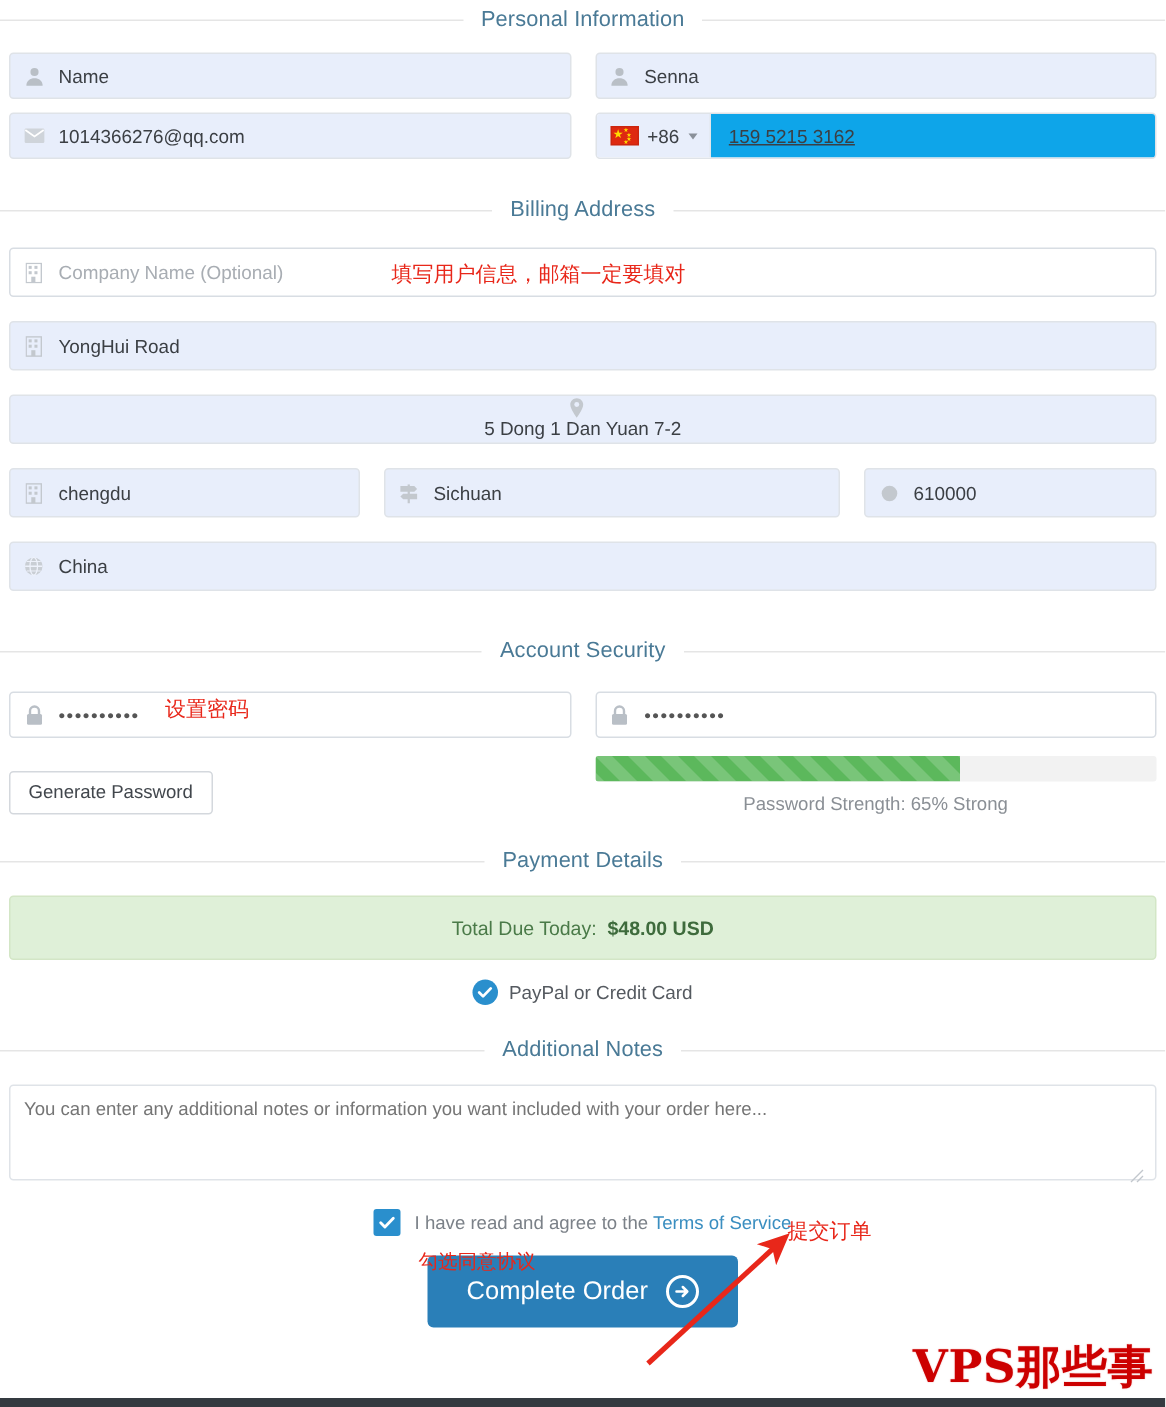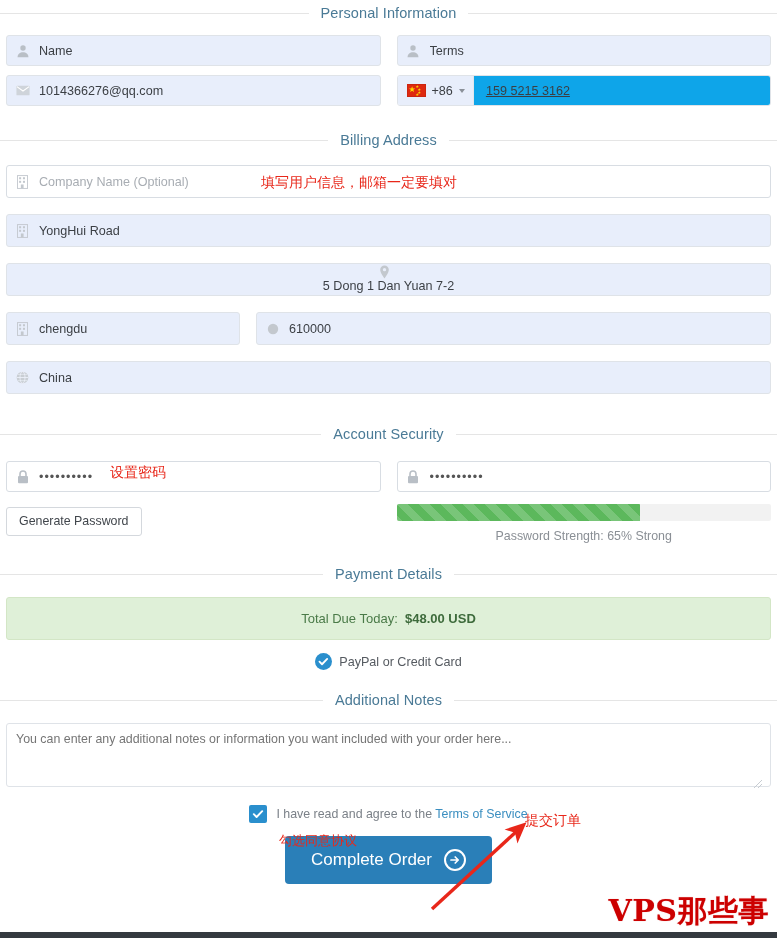--- a/index.html
+++ b/index.html
@@ -334,21 +334,21 @@
         </div>
       </div>
       <div class="col">
         <div class="field">
           <span class="ico">
             <svg width="14" height="14" viewBox="0 0 16 16">
                 <circle cx="8" cy="4.6" r="3.1" fill="#b9bfc6"></circle>
                 <path d="M1.8 15c0-3.6 2.8-5.6 6.2-5.6s6.2 2 6.2 5.6z" fill="#b9bfc6"></path>
               </svg>
           </span>
-          <span class="val">Terms</span>
+          <span class="val">Senna</span>
         </div>
       </div>
     </div>
 
     <div class="row" style="margin-bottom:0;">
       <div class="col">
         <div class="field">
           <span class="ico">
             <svg width="14" height="11" viewBox="0 0 16 12">
                 <rect x="0.5" y="0.5" width="15" height="11" rx="1" fill="#cfd4da"></rect>
@@ -440,20 +440,32 @@
                 <rect x="2.3" y="2.3" width="2.2" height="2.2" fill="#c3c8ce"></rect>
                 <rect x="6.5" y="2.3" width="2.2" height="2.2" fill="#c3c8ce"></rect>
                 <rect x="2.3" y="6.2" width="2.2" height="2.2" fill="#c3c8ce"></rect>
                 <rect x="6.5" y="6.2" width="2.2" height="2.2" fill="#c3c8ce"></rect>
                 <rect x="4.2" y="10.2" width="3" height="4.3" fill="#c3c8ce"></rect>
               </svg>
           </span>
           <span class="val">chengdu</span>
         </div>
       </div>
+      <div class="col-3b">
+        <div class="field" style="height:33px;">
+          <span class="ico">
+            <svg width="13" height="14" viewBox="0 0 14 15">
+                <rect x="6.2" y="1" width="1.6" height="13.5" fill="#c3c8ce"></rect>
+                <path d="M1 2.2h10l2 2-2 2H1z" fill="#c3c8ce"></path>
+                <path d="M13 7.6H3l-2 2 2 2h10z" fill="#c3c8ce"></path>
+              </svg>
+          </span>
+          <span class="val">Sichuan</span>
+        </div>
+      </div>
       <div class="col-3c">
         <div class="field" style="height:33px;">
           <span class="ico">
             <svg width="12" height="12" viewBox="0 0 12 12">
                 <circle cx="6" cy="6" r="5.2" fill="#c3c8ce"></circle>
               </svg>
           </span>
           <span class="val">610000</span>
         </div>
       </div>
@@ -499,21 +511,21 @@
             <svg width="12" height="14" viewBox="0 0 12 14">
                 <path d="M3 6V4a3 3 0 016 0v2" fill="none" stroke="#b9bfc6" stroke-width="1.6"></path>
                 <rect x="1" y="6" width="10" height="7.2" rx="1" fill="#b9bfc6"></rect>
               </svg>
           </span>
           <span class="val" style="letter-spacing:1px;color:#555;">••••••••••</span>
         </div>
       </div>
     </div>
 
-    <div class="row" style="margin-bottom:0;align-items:center;">
+    <div class="row" style="margin-bottom:0;align-items:flex-end;">
       <div class="col">
         <button class="gen-btn">Generate Password</button>
       </div>
       <div class="col strength-wrap">
         <div class="bar-track">
           <div class="bar-fill" id="strength-fill" style="width: 65%; background-color: rgb(92, 184, 92);"></div>
         </div>
         <div class="strength-txt">Password Strength: 65% Strong</div>
       </div>
     </div>

